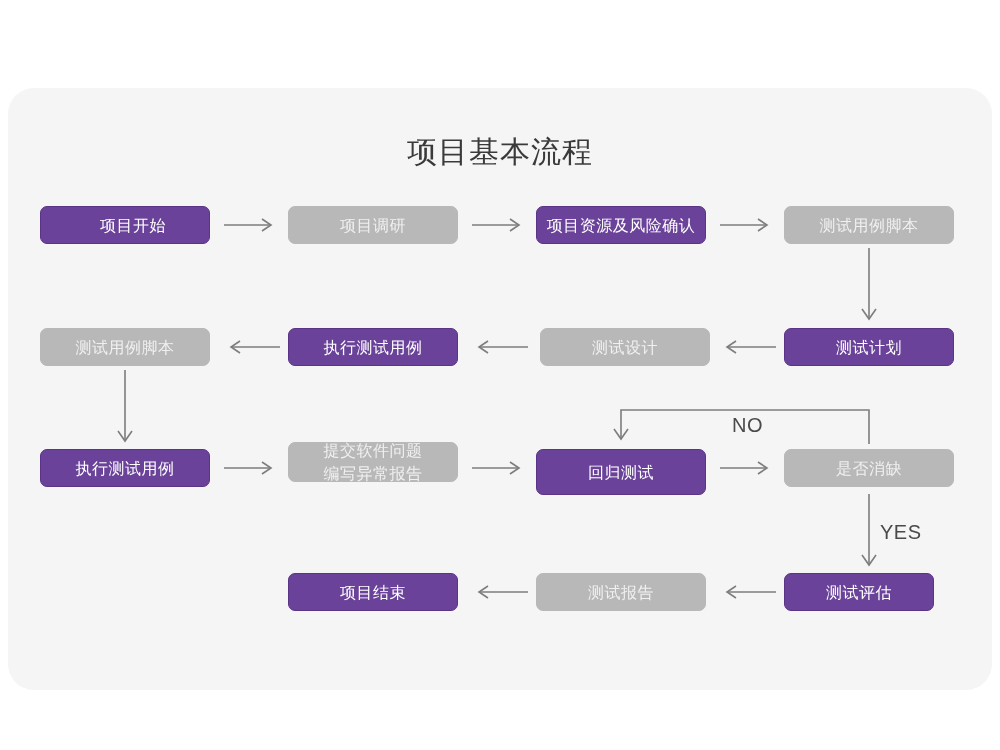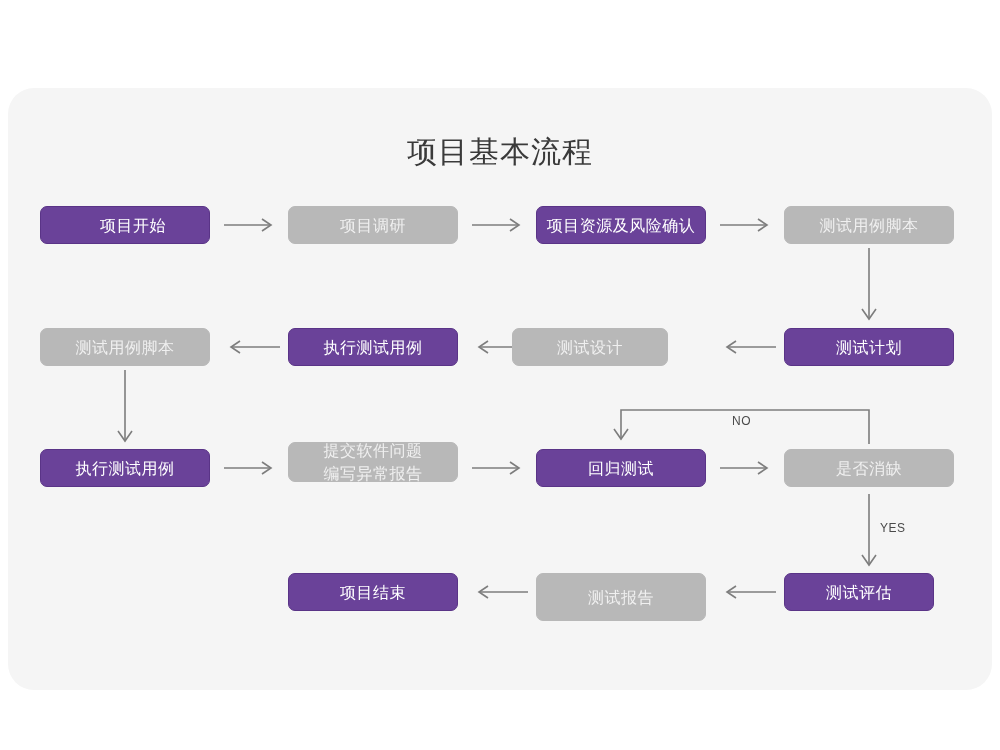--- a/index.html
+++ b/index.html
@@ -58,21 +58,21 @@
     border: 1px solid #5a3487;
     color: #ffffff;
   }
   .node.gray {
     background: #b8b8b8;
     border: 1px solid #b8b8b8;
     color: #f0f0f0;
   }
   .conn-label {
     position: absolute;
-    font-size: 12px;
+    font-size: 20px;
     color: #4a4a4a;
     letter-spacing: 0.5px;
     user-select: none;
   }
   svg.edges {
     position: absolute;
     left: 0;
     top: 0;
     width: 1000px;
     height: 750px;
@@ -167,29 +167,29 @@
     </g>
   </svg>
 
   <div class="node purple" style="left:40px; top:206px; width:170px; height:38px;padding-left:16px;">项目开始</div>
   <div class="node gray" style="left:288px; top:206px; width:170px; height:38px;border-radius:7px;">项目调研</div>
   <div class="node purple" style="left:536px; top:206px; width:170px; height:38px;">项目资源及风险确认</div>
   <div class="node gray" style="left:784px; top:206px; width:170px; height:38px;">测试用例脚本</div>
 
   <div class="node gray" style="left:40px; top:328px; width:170px; height:38px;">测试用例脚本</div>
   <div class="node purple" style="left:288px; top:328px; width:170px; height:38px;">执行测试用例</div>
-  <div class="node gray" style="left:512px; top:328px; width:156px; height:38px;">测试设计</div>
+  <div class="node gray" style="left:540px; top:328px; width:170px; height:38px;">测试设计</div>
   <div class="node purple" style="left:784px; top:328px; width:170px; height:38px;">测试计划</div>
 
   <div class="node purple" style="left:40px; top:449px; width:170px; height:38px;">执行测试用例</div>
   <div class="node gray" style="left:288px; top:442px; width:170px; height:40px; white-space:pre-line;">提交软件问题
 编写异常报告</div>
-  <div class="node purple" style="left:536px; top:449px; width:170px; height:38px;">回归测试</div>
+  <div class="node purple" style="left:536px; top:449px; width:170px; height:46px;">回归测试</div>
   <div class="node gray" style="left:784px; top:449px; width:170px; height:38px;">是否消缺</div>
 
   <div class="node purple" style="left:288px; top:573px; width:170px; height:38px;">项目结束</div>
-  <div class="node gray" style="left:536px; top:573px; width:170px; height:48px;">测试报告</div>
+  <div class="node gray" style="left:536px; top:573px; width:170px; height:38px;">测试报告</div>
   <div class="node purple" style="left:784px; top:573px; width:150px; height:38px;">测试评估</div>
 
   <div class="conn-label" style="left:732px; top:414px;">NO</div>
   <div class="conn-label" style="left:880px; top:521px;">YES</div>
 
 </div>
 
 </body></html>

